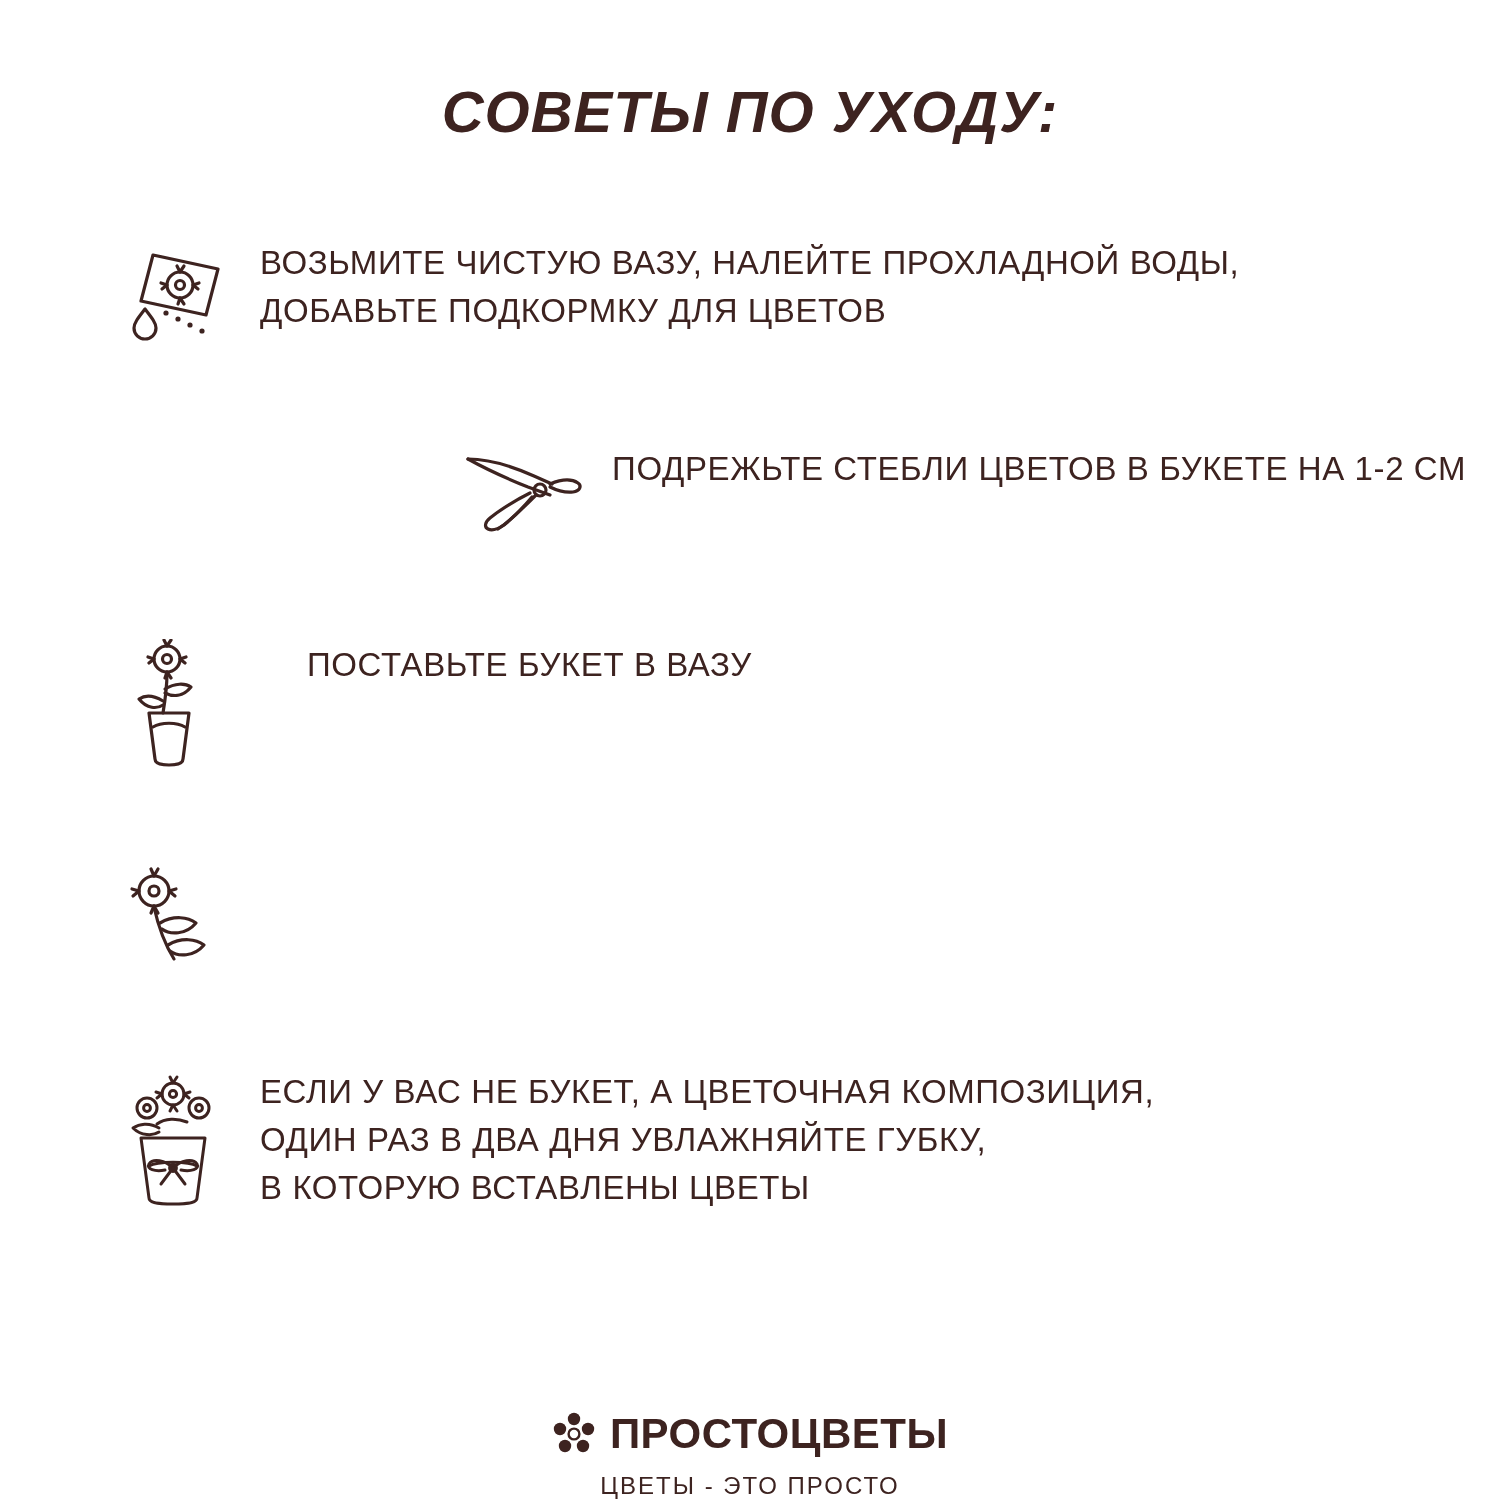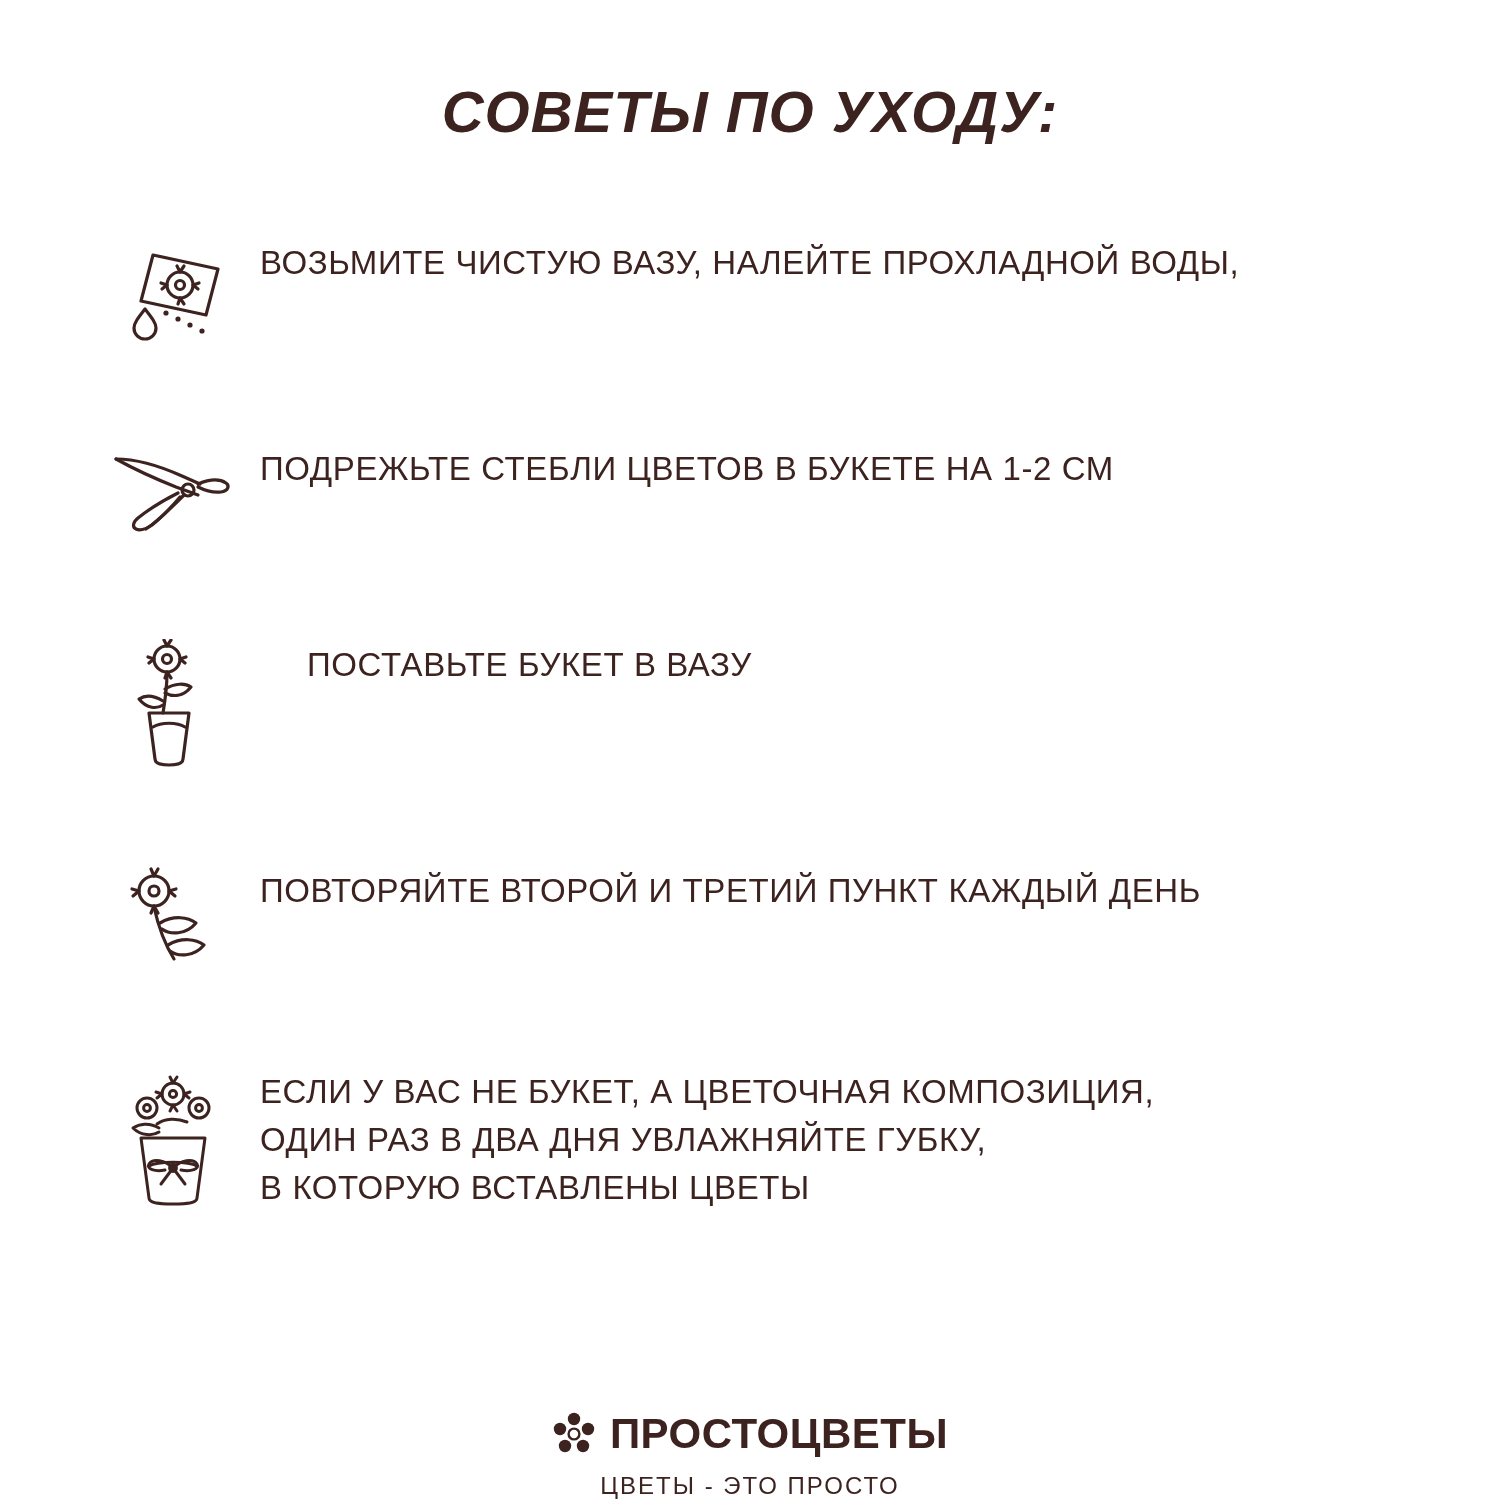--- a/index.html
+++ b/index.html
@@ -55,21 +55,21 @@
     color: #3d2320;
     text-transform: uppercase;
     padding-top: 2px;
   }
   .tip .tip-text .line {
     display: block;
     white-space: nowrap;
   }
   
   .tip-1 { margin-bottom: 95px; }
-  .tip-2 { margin-bottom: 96px; }
+  .tip-2 { margin-bottom: 96px; justify-content: flex-end; }
   .tip-3 { margin-bottom: 96px; gap: 47px; }
   .tip-4 { margin-bottom: 96px; }
   .tip-1 .icon-wrap { padding-top: 6px; }
   .tip-2 .icon-wrap { padding-top: 0px; }
   .tip-3 .icon-wrap { padding-top: 0px; }
   .tip-4 .icon-wrap { padding-top: 0px; }
   .tip-5 .icon-wrap { padding-top: 6px; }
 
   .footer {
     position: absolute;
@@ -119,20 +119,21 @@
           <path d="M62 29 L59 23 M62 29 L66 23 M75 42 L81 40 M75 42 L80 46 M62 55 L60 61 M62 55 L66 61 M49 42 L43 40 M49 42 L44 46"></path>
           <path d="M27 66 c-7 9 -11 14 -11 19 a11 11 0 0 0 22 0 c0 -5 -4 -10 -11 -19 Z"></path>
           <circle cx="48" cy="70" r="2.6" fill="#3d2320" stroke="none"></circle>
           <circle cx="60" cy="76" r="2.6" fill="#3d2320" stroke="none"></circle>
           <circle cx="72" cy="82" r="2.6" fill="#3d2320" stroke="none"></circle>
           <circle cx="84" cy="88" r="2.6" fill="#3d2320" stroke="none"></circle>
         </svg>
       </div>
       <div class="tip-text">
         <span class="line">ВОЗЬМИТЕ ЧИСТУЮ ВАЗУ, НАЛЕЙТЕ ПРОХЛАДНОЙ ВОДЫ,</span>
+        <span class="line">ДОБАВЬТЕ ПОДКОРМКУ ДЛЯ ЦВЕТОВ</span>
       </div>
     </div>
 
     <div class="tip tip-2">
       <div class="icon-wrap">
         <svg width="130" height="100" viewBox="0 0 130 100" fill="none" stroke="#3d2320" stroke-width="3.2" stroke-linecap="round" stroke-linejoin="round">
           <path d="M8 16 C30 16 54 24 74 33 L92 41"></path>
           <path d="M8 16 C26 26 48 36 68 44 L90 52"></path>
           <path d="M90 41 C102 36 112 36 118 40 C122 43 120 48 113 49 C104 50 96 47 90 44"></path>
           <circle cx="80" cy="47" r="6"></circle>
@@ -166,23 +167,20 @@
     <div class="tip tip-4">
       <div class="icon-wrap">
         <svg width="110" height="105" viewBox="0 0 110 105" fill="none" stroke="#3d2320" stroke-width="3.2" stroke-linecap="round" stroke-linejoin="round">
           <circle cx="36" cy="26" r="15"></circle>
           <circle cx="36" cy="26" r="5"></circle>
           <path d="M36 11 L33 4 M36 11 L40 4 M51 26 L58 24 M51 26 L57 31 M36 41 L33 48 M36 41 L40 48 M21 26 L14 24 M21 26 L15 31"></path>
           <path d="M36 42 C40 60 46 78 56 94"></path>
           <path d="M42 58 C56 50 70 52 78 58 C68 70 52 70 44 64"></path>
           <path d="M50 80 C64 72 78 74 86 80 C76 92 60 92 52 86"></path>
         </svg>
-      </div>
-      <div class="tip-text">
-        <span class="line">ПОВТОРЯЙТЕ ВТОРОЙ И ТРЕТИЙ ПУНКТ КАЖДЫЙ ДЕНЬ</span>
       </div>
     </div>
 
     <div class="tip tip-5">
       <div class="icon-wrap">
         <svg width="120" height="140" viewBox="0 0 120 140" fill="none" stroke="#3d2320" stroke-width="3" stroke-linecap="round" stroke-linejoin="round">
           <circle cx="60" cy="22" r="11"></circle>
           <circle cx="60" cy="22" r="3.6"></circle>
           <circle cx="34" cy="36" r="10"></circle>
           <circle cx="34" cy="36" r="3.4"></circle>

